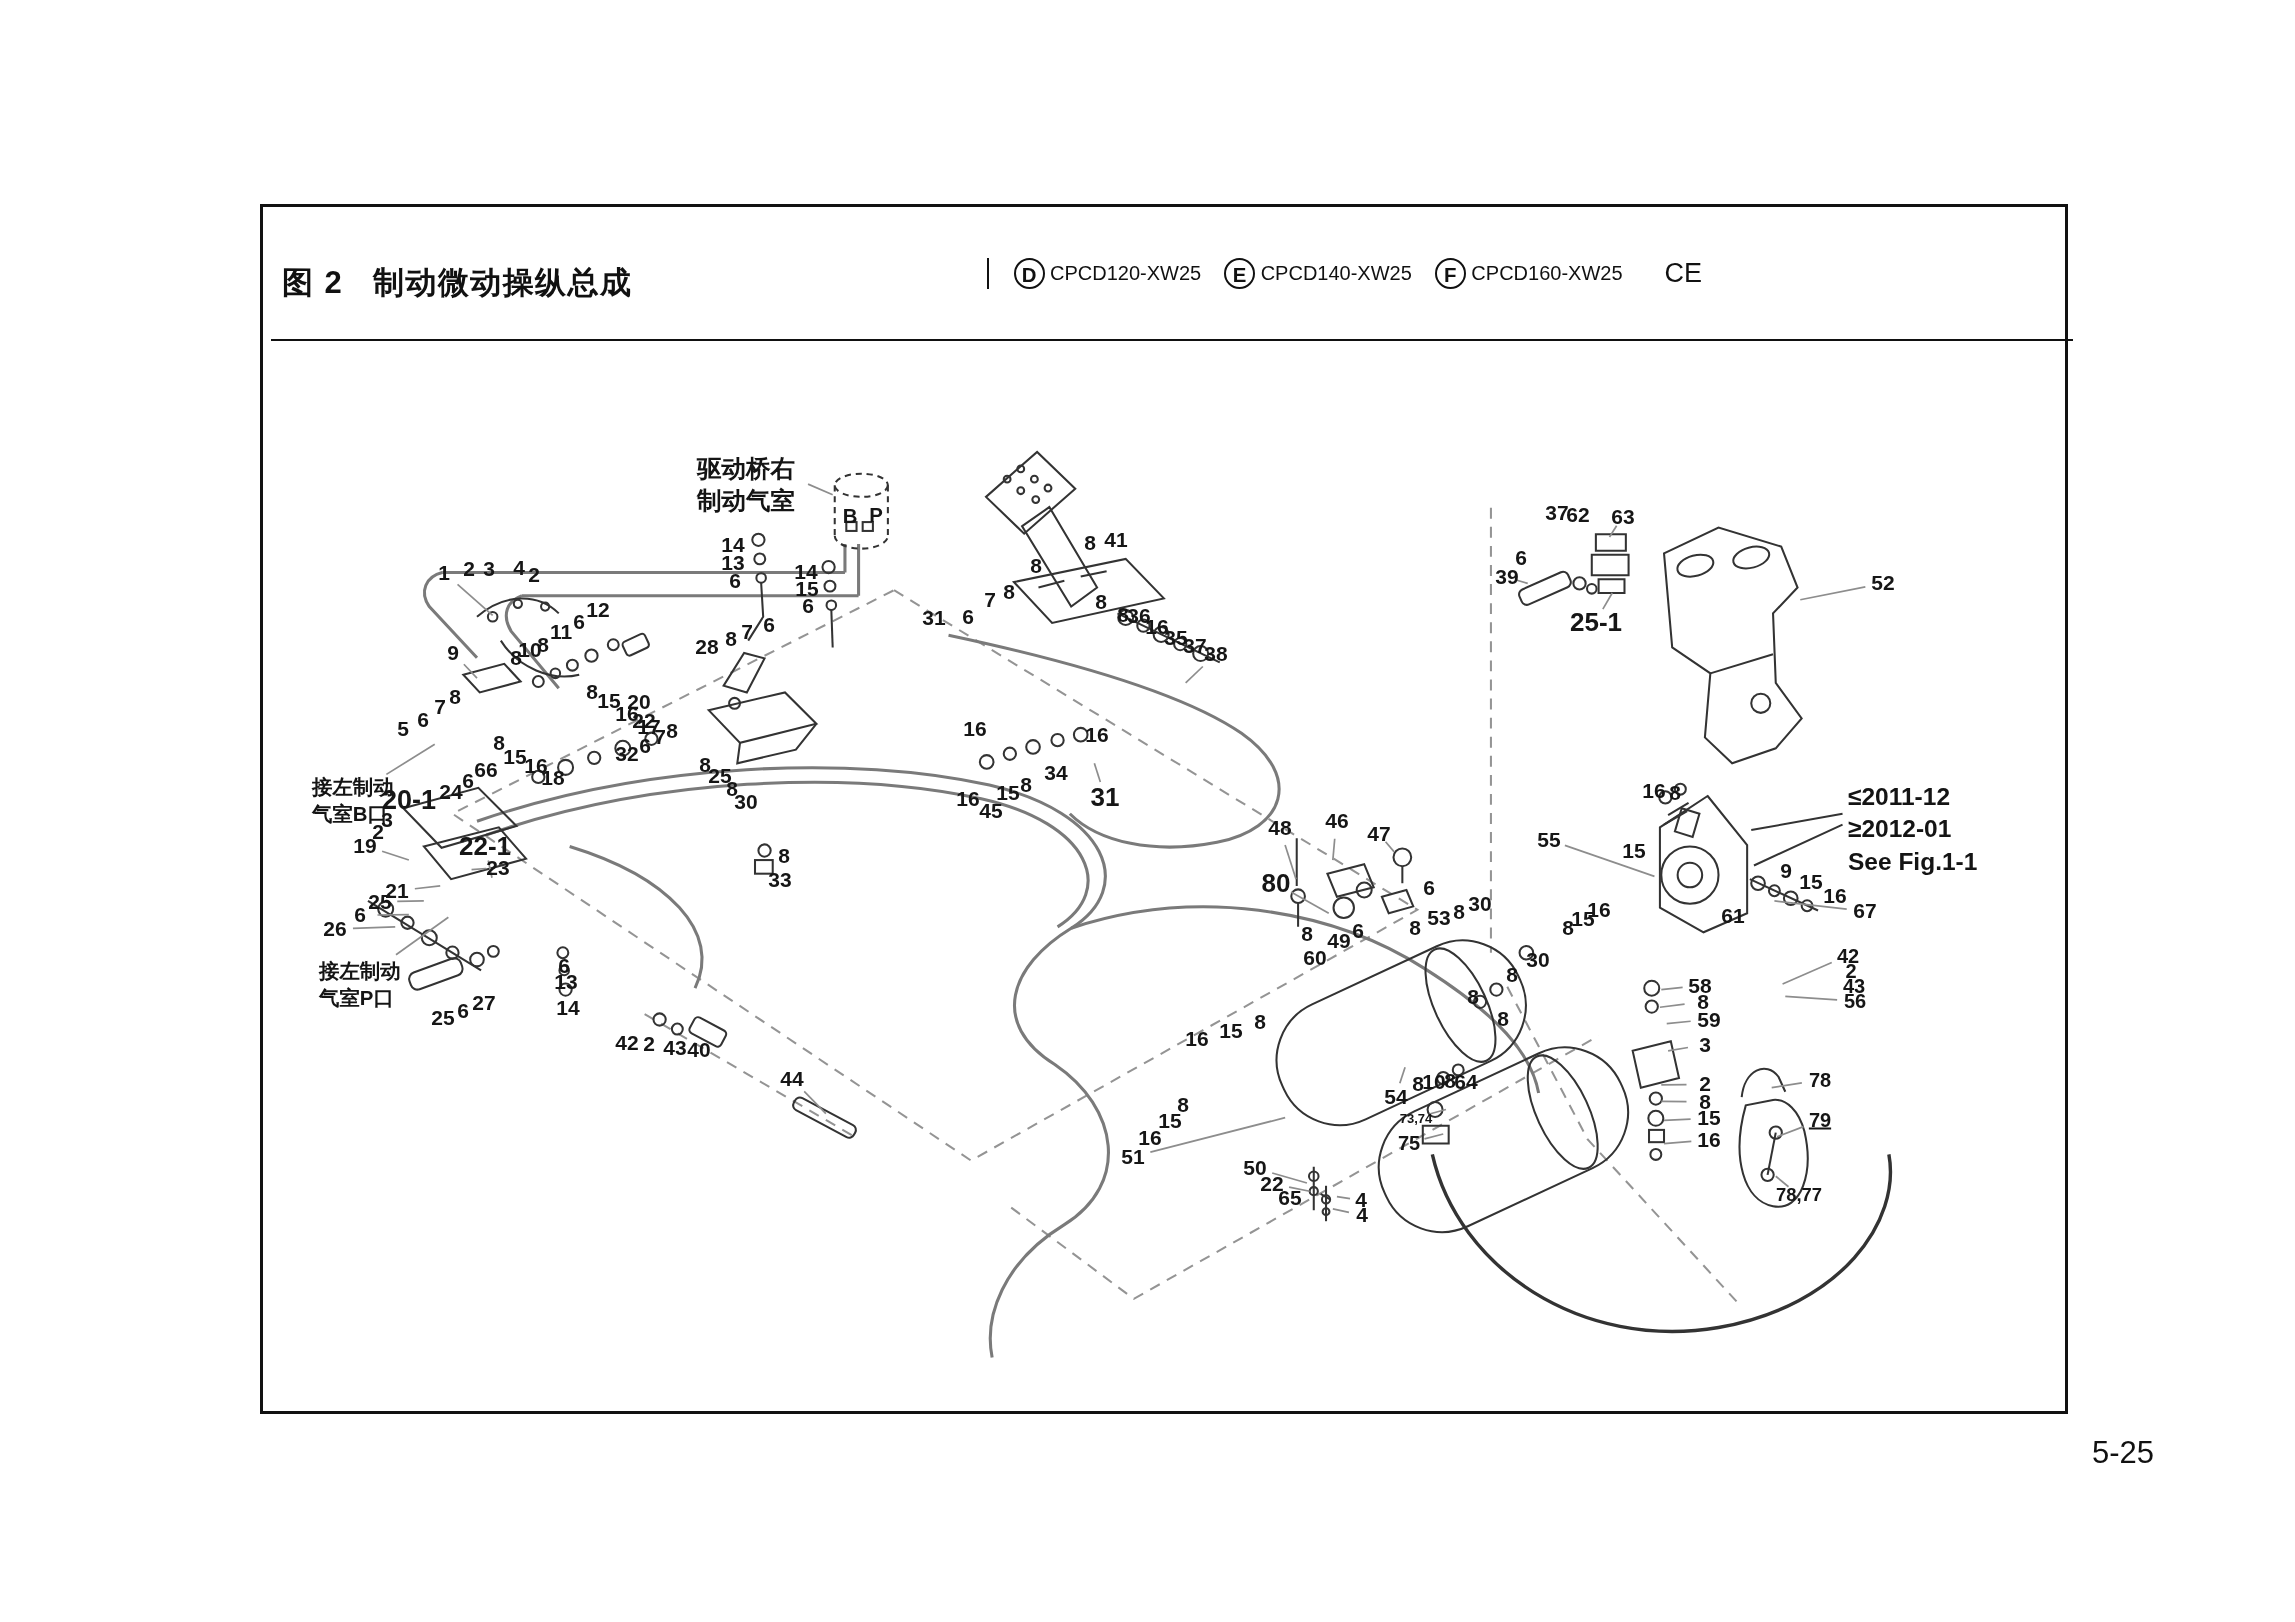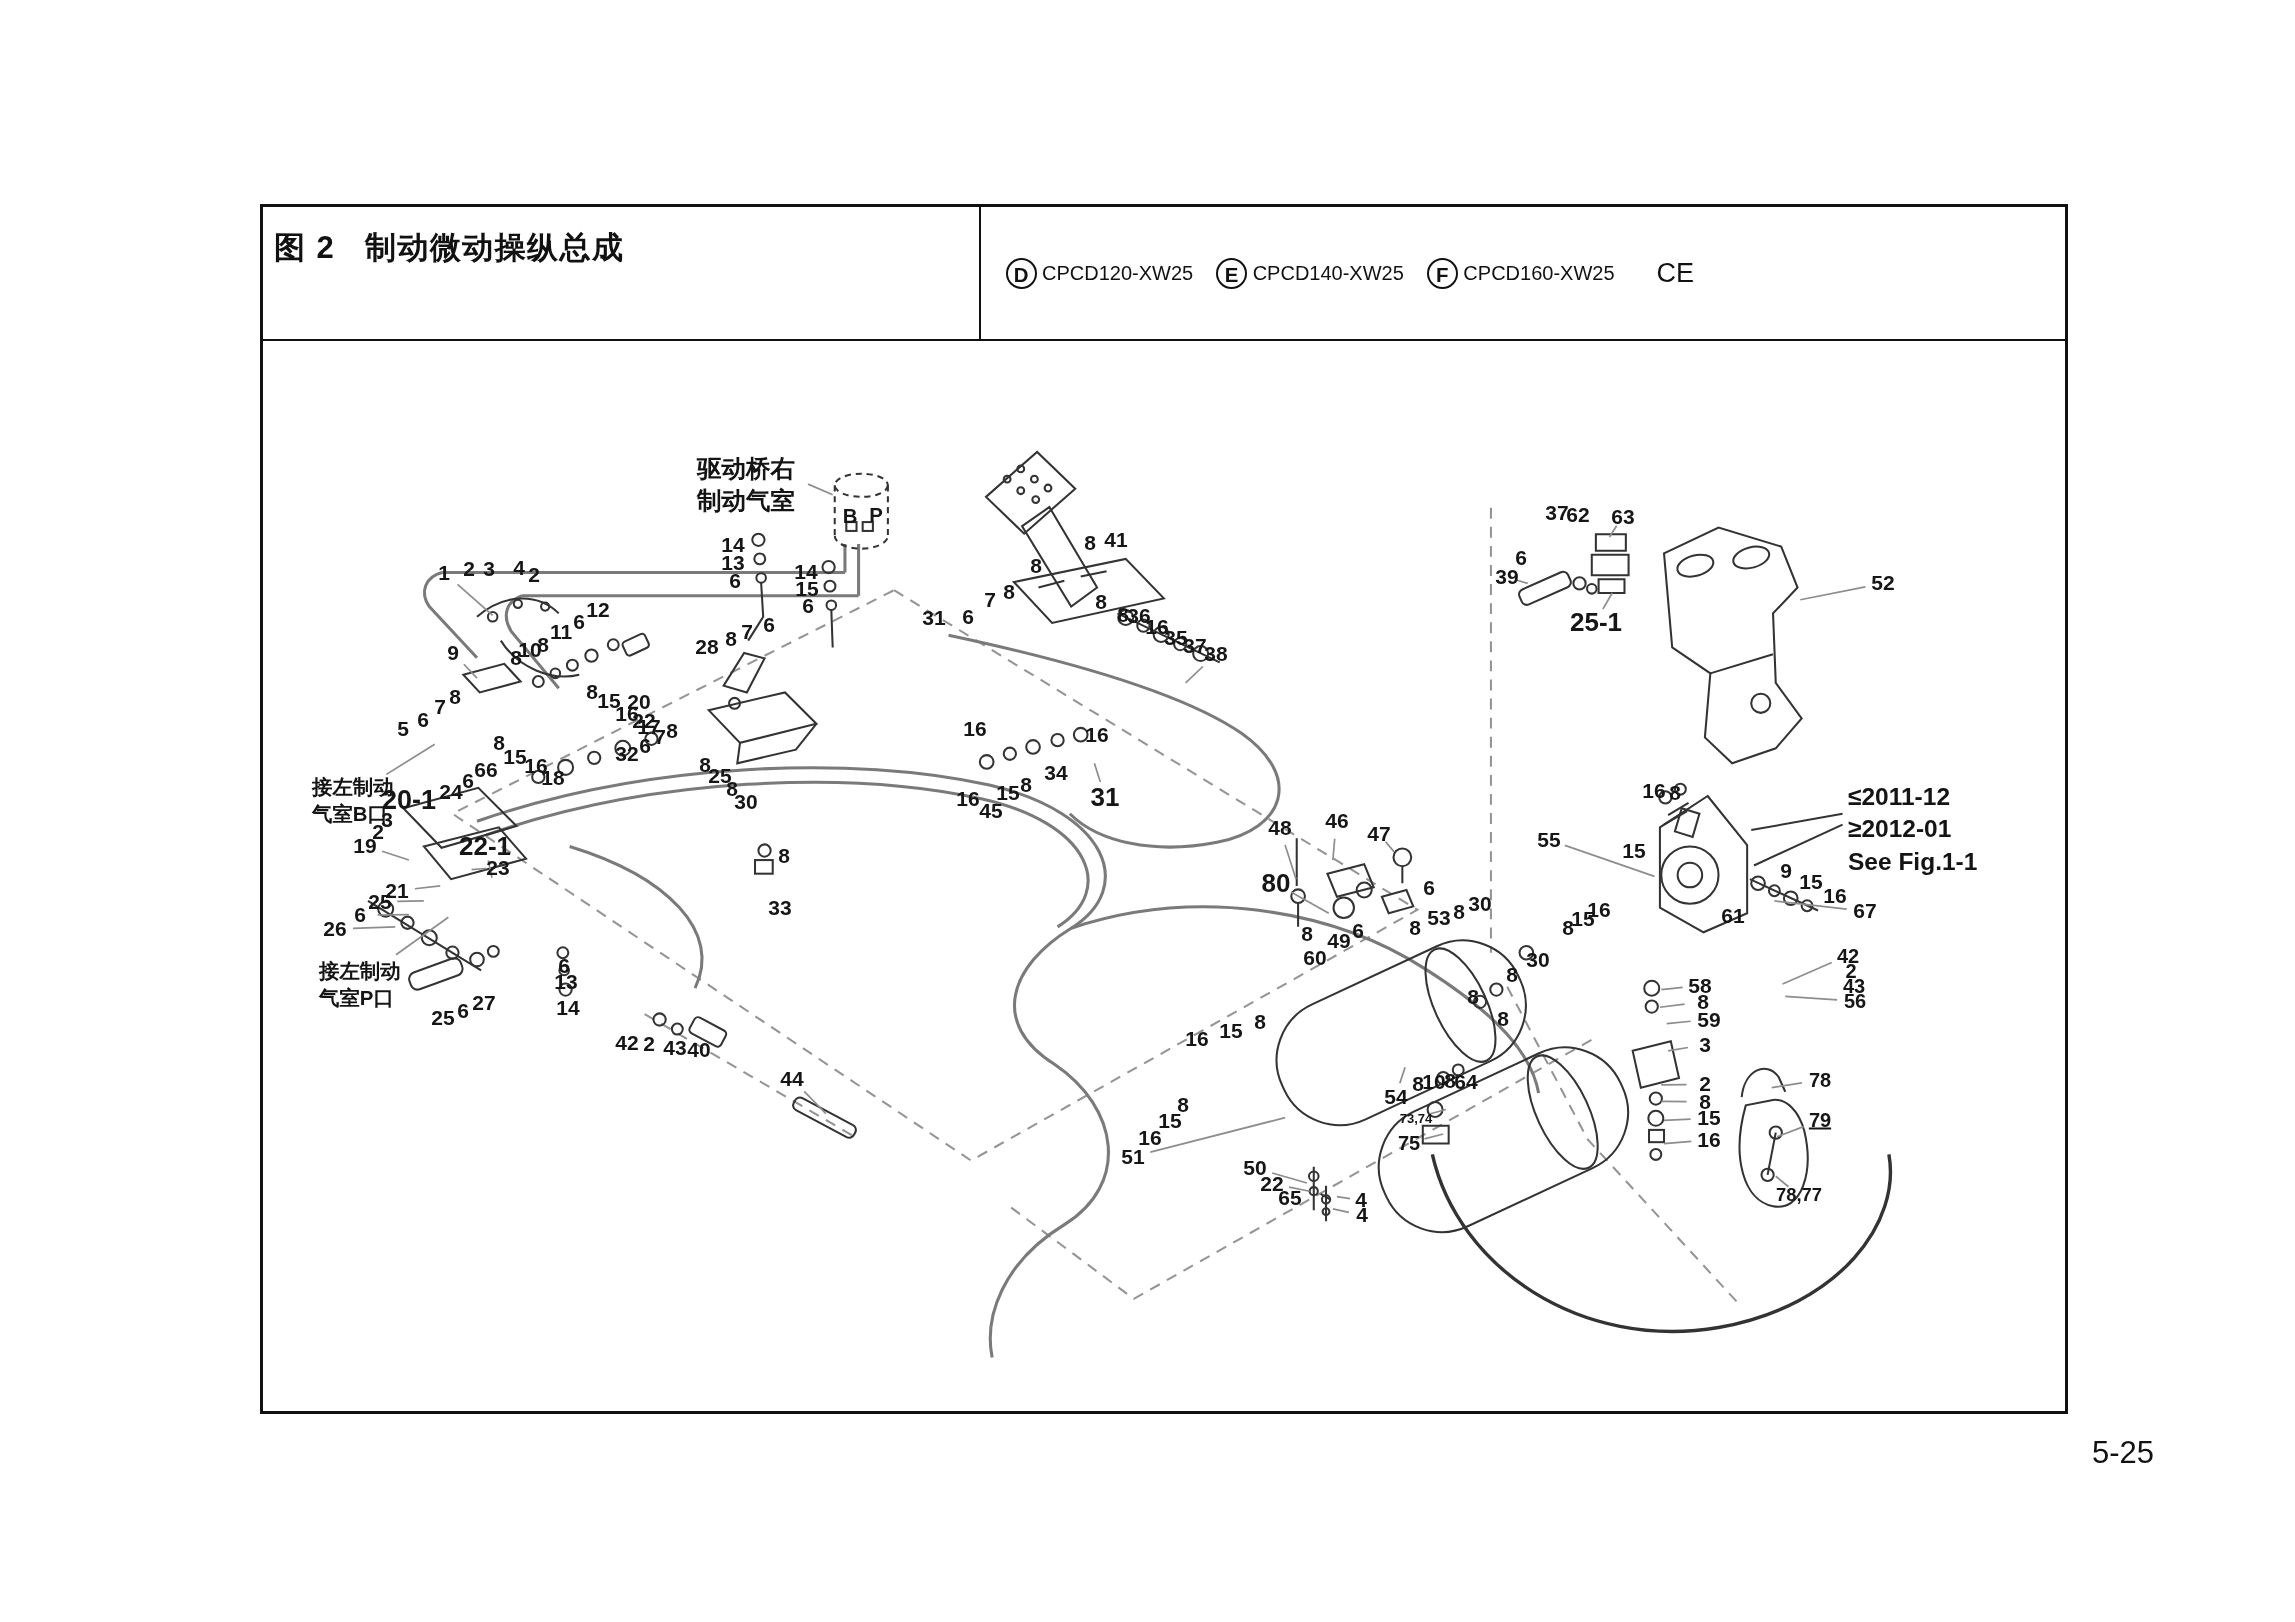--- a/index.html
+++ b/index.html
@@ -1,20 +1,20 @@
 <!DOCTYPE html>
 <html style="font-size:11px"><head>
 <meta charset="utf-8">
 <style>
   html,body{margin:0;padding:0;overflow:hidden;}
   body{width:2295px;height:1622px;position:relative;background:#ffffff;
        font-family:"Liberation Sans","DejaVu Sans",sans-serif;color:#111;}
   #frame{position:absolute;left:260px;top:204px;width:1802px;height:1204px;
          border:3.4px solid #111;background:transparent;}
-  #hdr{position:absolute;left:0;top:0;width:100%;height:132px;border-bottom:2.7px solid #111;display:flex;}
+  #hdr{position:absolute;left:8px;top:0;width:100%;height:132px;border-bottom:2.7px solid #111;display:flex;align-items:center;}
   #hdr-left{width:716px;box-sizing:border-box;padding:20.4px 0 0 11px;}
   #hdr-right{flex:1;border-left:2.7px solid #111;display:flex;align-items:center;
              box-sizing:border-box;padding-left:24.5px;}
   .t-zh{font-size:31px;font-weight:700;white-space:pre;letter-spacing:1.4px;}
   .t-en{font-size:29px;font-weight:700;white-space:pre;margin-top:11px;}
   .model{display:flex;align-items:center;margin-right:23px;}
   .badge{display:inline-block;width:31px;height:31px;border:2px solid #111;border-radius:50%;
          text-align:center;line-height:30px;font-size:20.4px;font-weight:600;margin-right:5.5px;box-sizing:border-box;}
   .mname{font-size:20px;font-weight:400;}
   .suffix{font-size:27px;font-weight:400;margin-left:19px;}
@@ -335,21 +335,21 @@
     <span class="co" style="left: 644px; top: 721px;">22</span>
     <span class="co" style="left: 627px; top: 754px;">32</span>
     <span class="co" style="left: 645px; top: 746px;">6</span>
     <span class="co" style="left: 660px; top: 737px;">7</span>
     <span class="co" style="left: 672px; top: 731px;">8</span>
     <span class="co" style="left: 705px; top: 765px;">8</span>
     <span class="co" style="left: 720px; top: 776px;">25</span>
     <span class="co" style="left: 732px; top: 789px;">8</span>
     <span class="co" style="left: 746px; top: 802px;">30</span>
     <span class="co" style="left: 784px; top: 856px;">8</span>
-    <span class="co" style="left: 780px; top: 880px; margin-top: 28px;">33</span>
+    <span class="co" style="left: 780px; top: 880px;">33</span>
     <span class="co" style="left: 975px; top: 729px;">16</span>
     <span class="co" style="left: 1097px; top: 735px;">16</span>
     <span class="co" style="left: 1056px; top: 773px;">34</span>
     <span class="co" style="left: 1026px; top: 785px;">8</span>
     <span class="co" style="left: 1008px; top: 793px;">15</span>
     <span class="co" style="left: 968px; top: 799px;">16</span>
     <span class="co" style="left: 991px; top: 811px;">45</span>
     <span class="co b" style="left: 1105px; top: 797px;">31</span>
     <span class="co" style="left: 1036px; top: 566px;">8</span>
     <span class="co" style="left: 1090px; top: 543px;">8</span>

